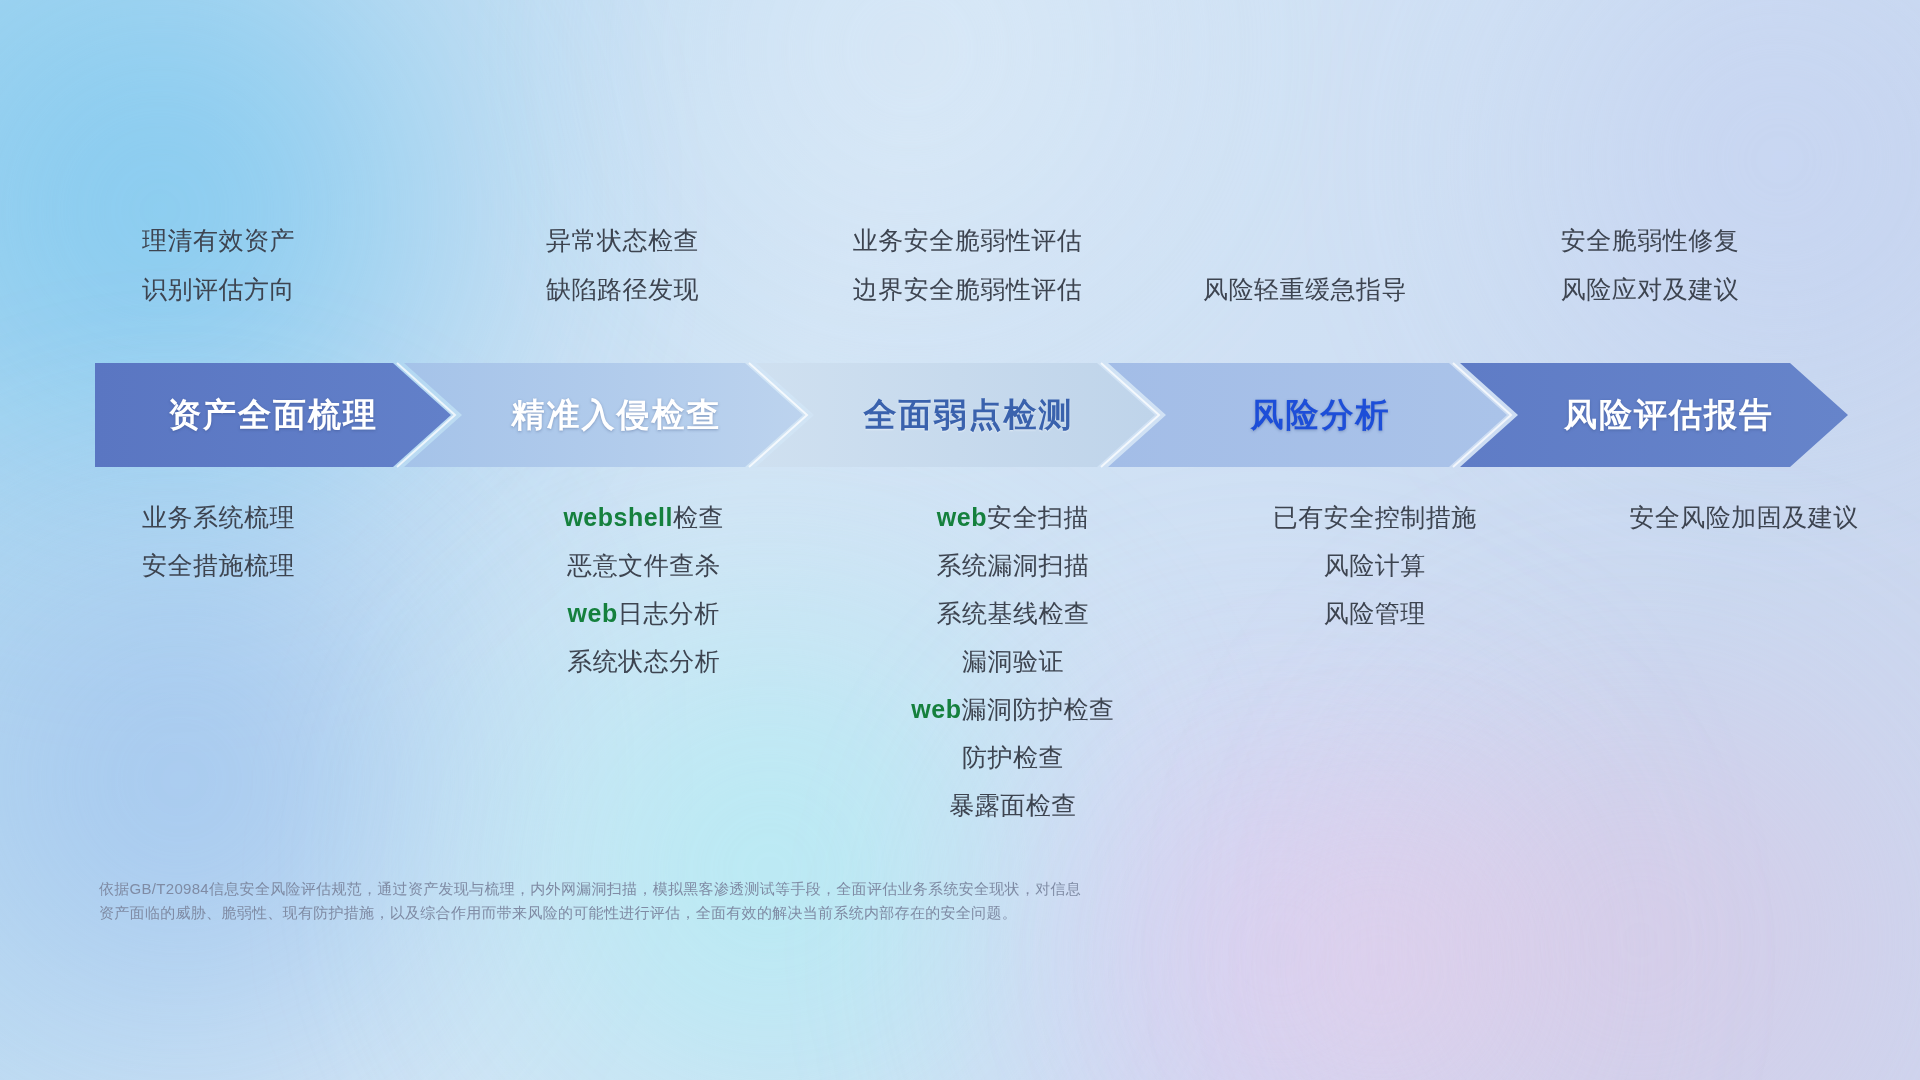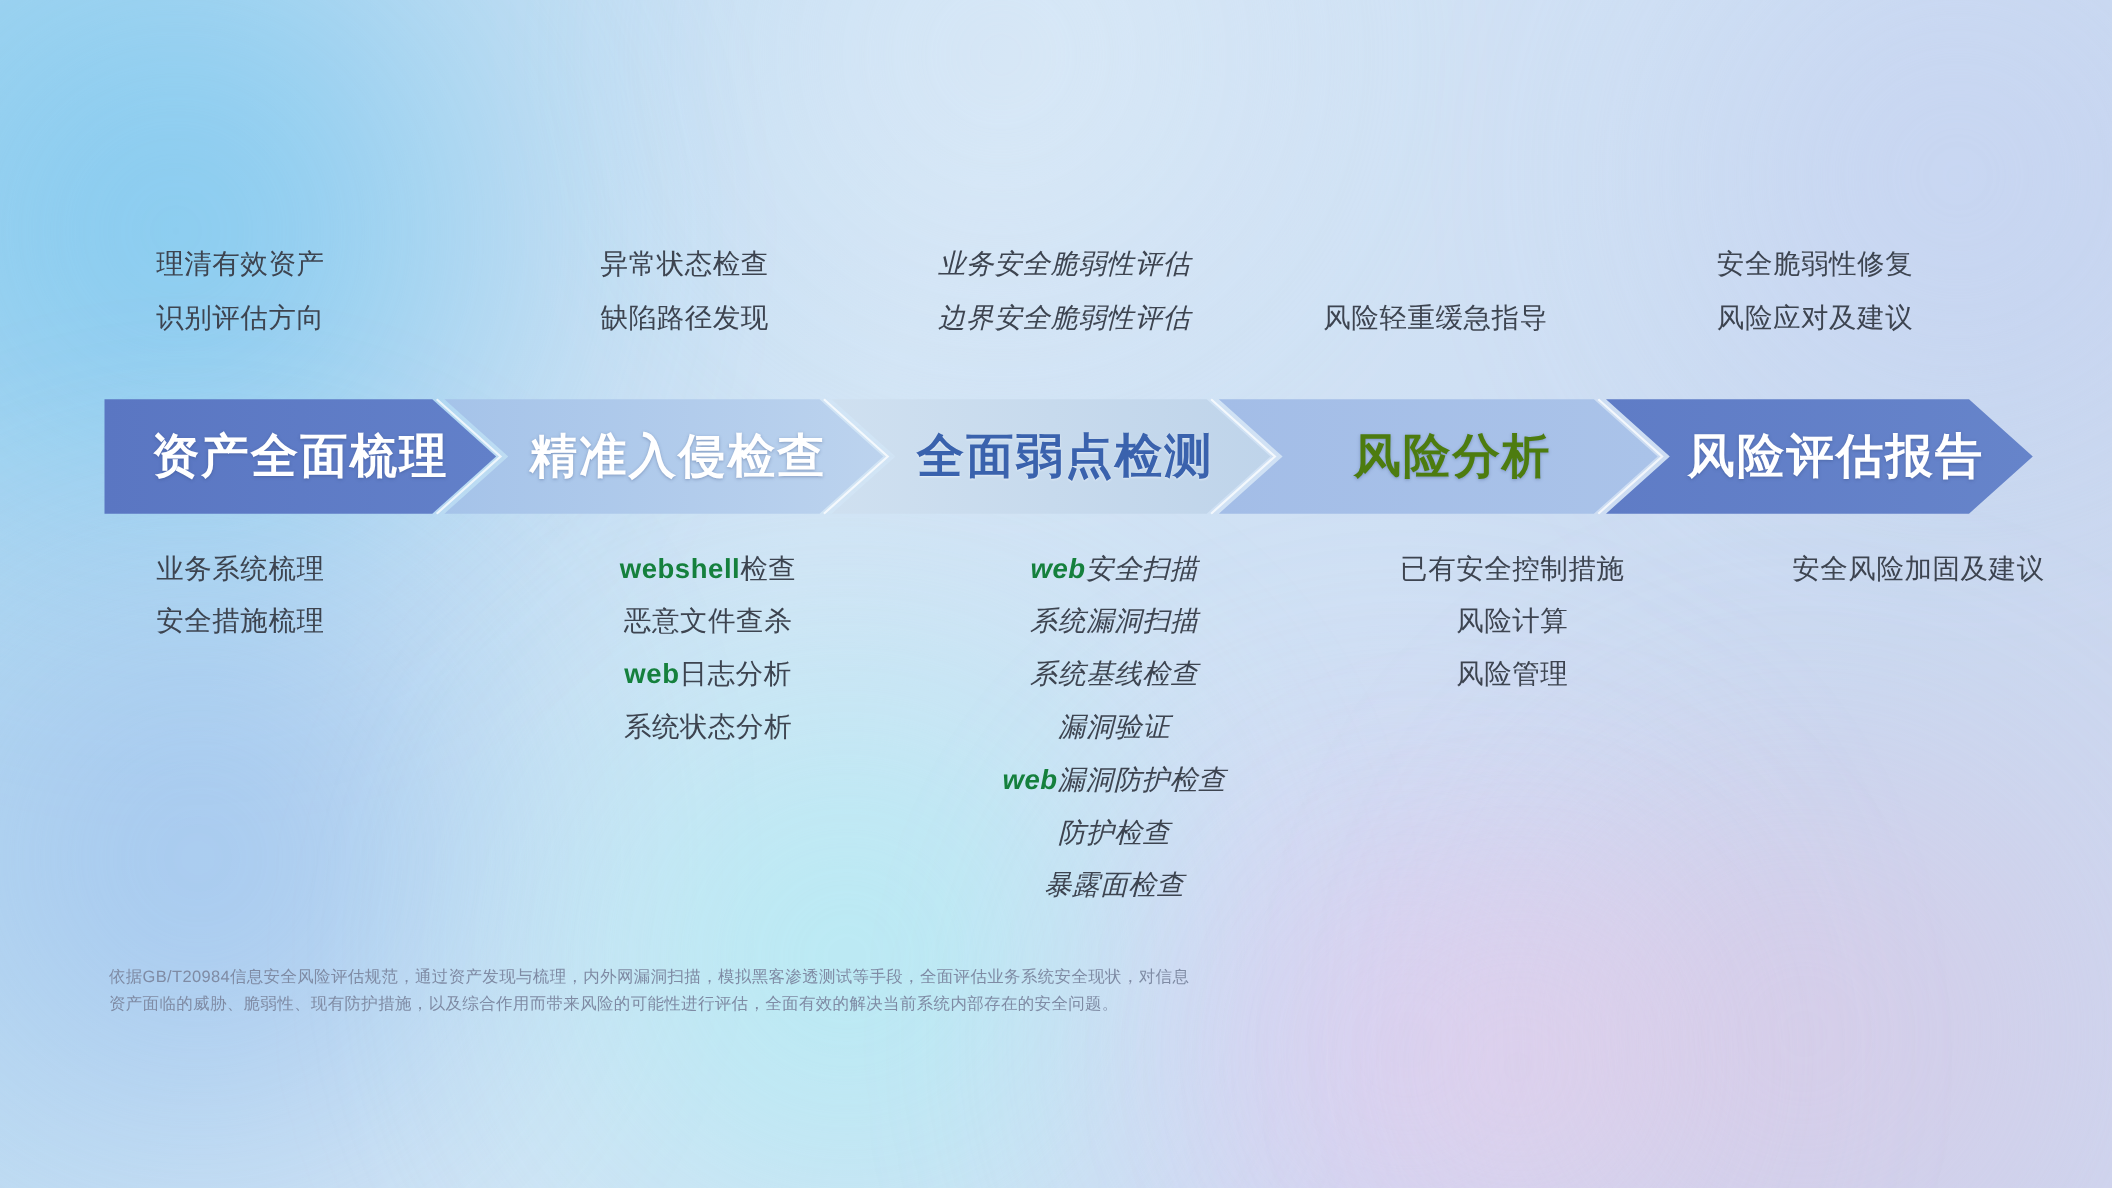--- a/index.html
+++ b/index.html
@@ -40,21 +40,21 @@
   .top-row, .bottom-row {
     position:absolute; left:0; width:1920px;
     display:flex;
   }
   .top-row { top:228px; align-items:flex-end; }
   .bottom-row { top:505px; align-items:flex-start;gap:32px; }
 
   .col { display:flex; flex-direction:column; }
   .col.c1 { width:360px; margin-left:90px;  align-items:flex-start; padding-left:52px; }
   .col.c2 { width:345px; align-items:center; }
-  .col.c3 { width:345px; align-items:center;font-style:italic; }
+  .col.c3 { width:345px; align-items:center; }
   .col.c4 { width:330px; align-items:center; }
   .col.c5 { width:360px; align-items:center; }
 
   .item {
     font-size:25px; line-height:1; color:#3d4450;
     white-space:nowrap; margin-bottom:24px;
     letter-spacing:.5px;
   }
   .bottom-row .item { margin-bottom:23px; }
   .item b { font-weight:700; color:#15803d; }
@@ -62,21 +62,21 @@
   
   .col.c1 .item { text-align:left; }
 
   
   #banner { position:absolute; left:0; top:362px; width:1920px; height:106px; z-index:3; }
   #banner svg { display:block; }
 
   .stage-label {
     position:absolute; top:0; height:106px;
     display:flex; align-items:center; justify-content:center;
-    font-size:43px; font-weight:700; letter-spacing:2px;
+    font-size:33px; font-weight:700; letter-spacing:2px;
     text-shadow:0 1px 3px rgba(40,60,110,.35);
     pointer-events:none;
   }
 
   
   #footer {
     position:absolute; left:99px; top:877px; width:1560px; z-index:2;
     font-size:15px; line-height:1.62; color:#7f8ba4;
     letter-spacing:.3px;
   }
@@ -179,21 +179,21 @@
     <div class="stage-label" style="left:95px;  width:356px;">
         <span style="color:#ffffff">资产全面梳理</span>
       </div>
     <div class="stage-label" style="left:430px; width:373px;">
         <span style="color:#ffffff">精准入侵检查</span>
       </div>
     <div class="stage-label" style="left:782px; width:373px;">
         <span style="color:#3a62ad;text-shadow:0 1px 2px rgba(255,255,255,.5)">全面弱点检测</span>
       </div>
     <div class="stage-label" style="left:1134px;width:373px;">
-        <span style="color:#4d7c0f">风险分析</span>
+        <span style="color:#1d4ed8">风险分析</span>
       </div>
     <div class="stage-label" style="left:1490px;width:358px;">
         <span style="color:#ffffff">风险评估报告</span>
       </div>
   </div>
 
   <div class="bottom-row">
     <div class="col c1">
       <div class="item">业务系统梳理</div>
       <div class="item">安全措施梳理</div>

